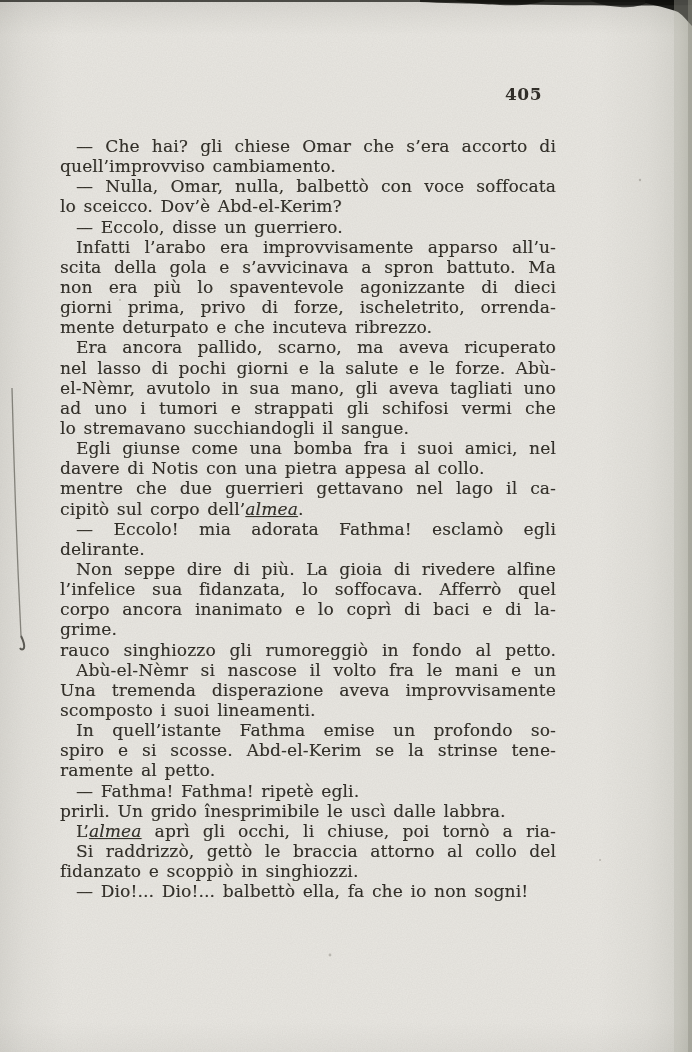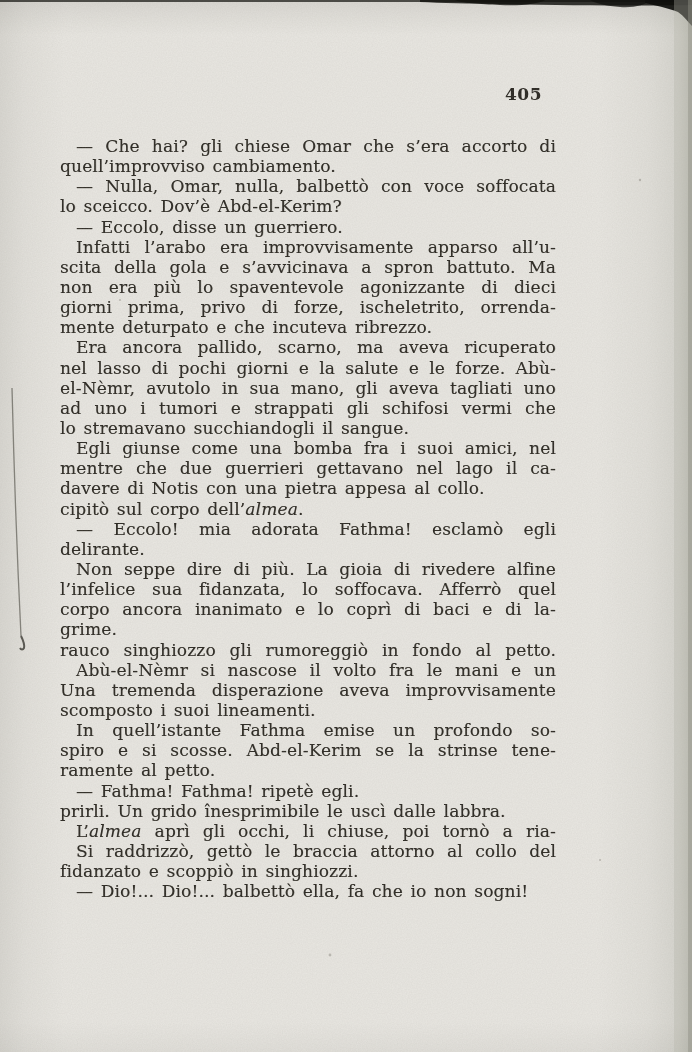--- a/index.html
+++ b/index.html
@@ -40,21 +40,21 @@
     margin-top:26px;
   }
   .line{
     height:20.15px; line-height:20.15px;
     text-align:justify;
     text-align-last:justify;
     white-space:normal;
   }
   .line.first{ text-indent:16px; }
   .line.plast{ text-align-last:left; }
-  .line i{ font-style:italic; }
+  .line i{ font-style:italic;text-decoration:underline; }
   .noise{
     position:absolute; top:0; left:0; z-index:5;
     pointer-events:none; opacity:0.5;
   }
   .artifacts{
     position:absolute; top:0; left:0; z-index:6;
     pointer-events:none;
   }
 </style>
 </head>
@@ -74,22 +74,22 @@
       <div class="line">scita della gola e s’avvicinava a spron battuto. Ma</div>
       <div class="line">non era più lo spaventevole agonizzante di dieci</div>
       <div class="line">giorni prima, privo di forze, ischeletrito, orrenda-</div>
       <div class="line plast">mente deturpato e che incuteva ribrezzo.</div>
       <div class="line first">Era ancora pallido, scarno, ma aveva ricuperato</div>
       <div class="line">nel lasso di pochi giorni e la salute e le forze. Abù-</div>
       <div class="line">el-Nèmr, avutolo in sua mano, gli aveva tagliati uno</div>
       <div class="line">ad uno i tumori e strappati gli schifosi vermi che</div>
       <div class="line plast">lo stremavano succhiandogli il sangue.</div>
       <div class="line first">Egli giunse come una bomba fra i suoi amici, nel</div>
+      <div class="line plast">davere di Notis con una pietra appesa al collo.</div>
       <div class="line">mentre che due guerrieri gettavano nel lago il ca-</div>
-      <div class="line plast">davere di Notis con una pietra appesa al collo.</div>
       <div class="line plast">cipitò sul corpo dell’<i>almea</i>.</div>
       <div class="line first">— Eccolo! mia adorata Fathma! esclamò egli</div>
       <div class="line plast">delirante.</div>
       <div class="line first">Non seppe dire di più. La gioia di rivedere alfine</div>
       <div class="line">l’infelice sua fidanzata, lo soffocava. Afferrò quel</div>
       <div class="line">corpo ancora inanimato e lo coprì di baci e di la-</div>
       <div class="line plast">grime.</div>
       <div class="line">rauco singhiozzo gli rumoreggiò in fondo al petto.</div>
       <div class="line first">Abù-el-Nèmr si nascose il volto fra le mani e un</div>
       <div class="line">Una tremenda disperazione aveva improvvisamente</div>

